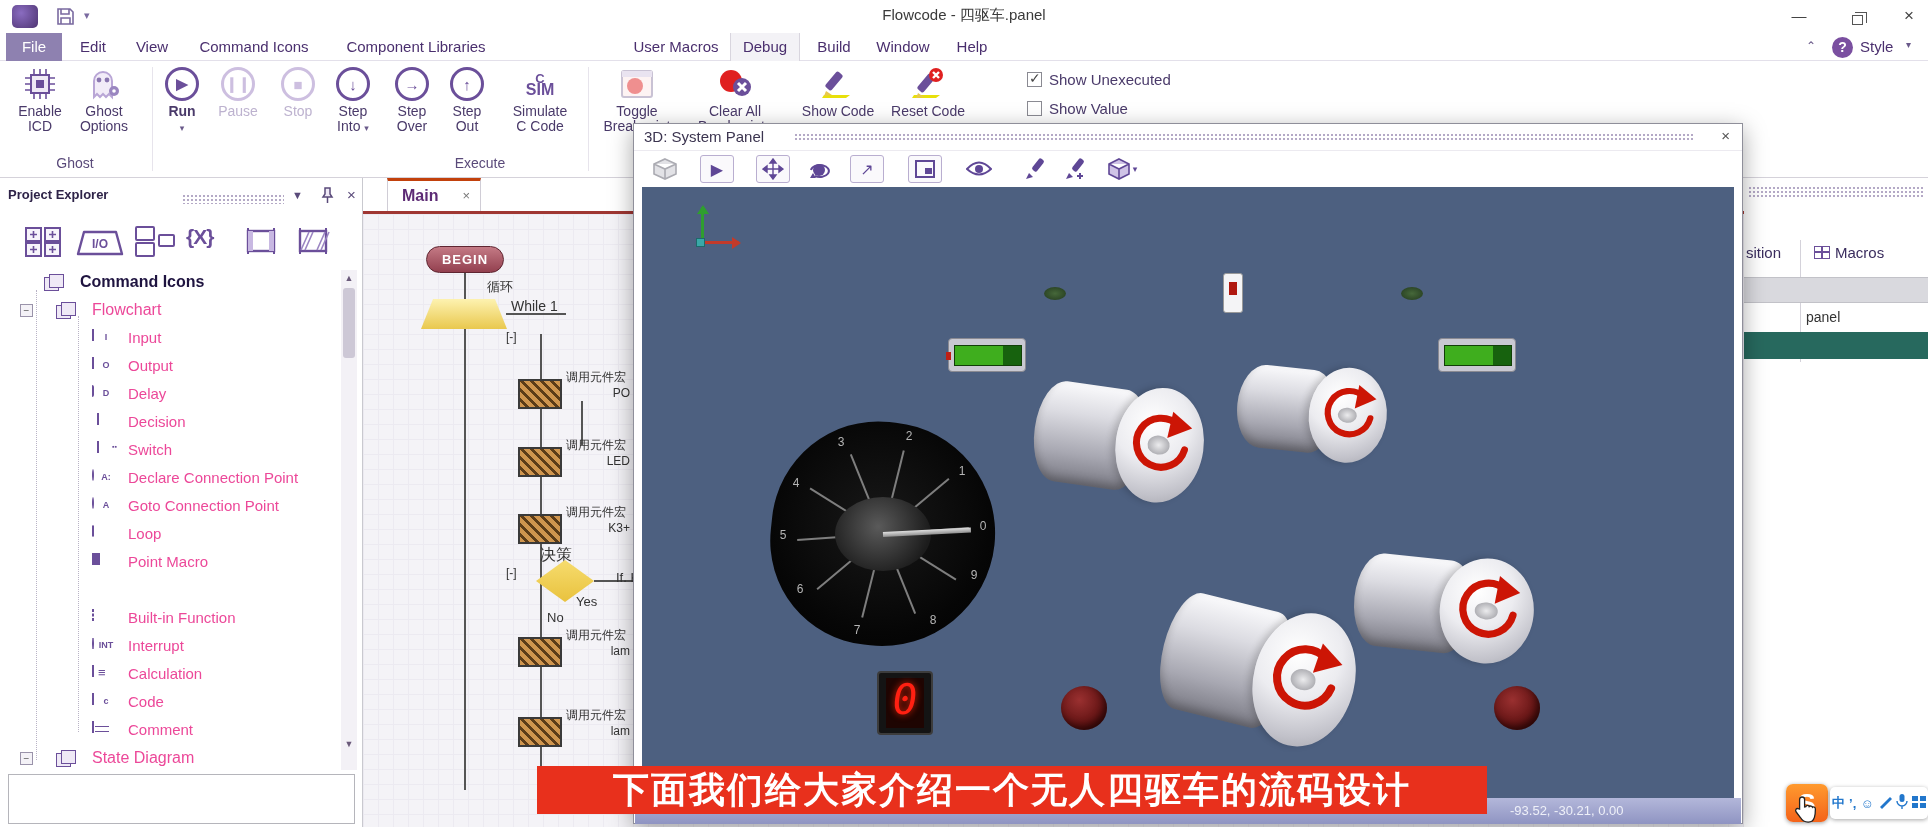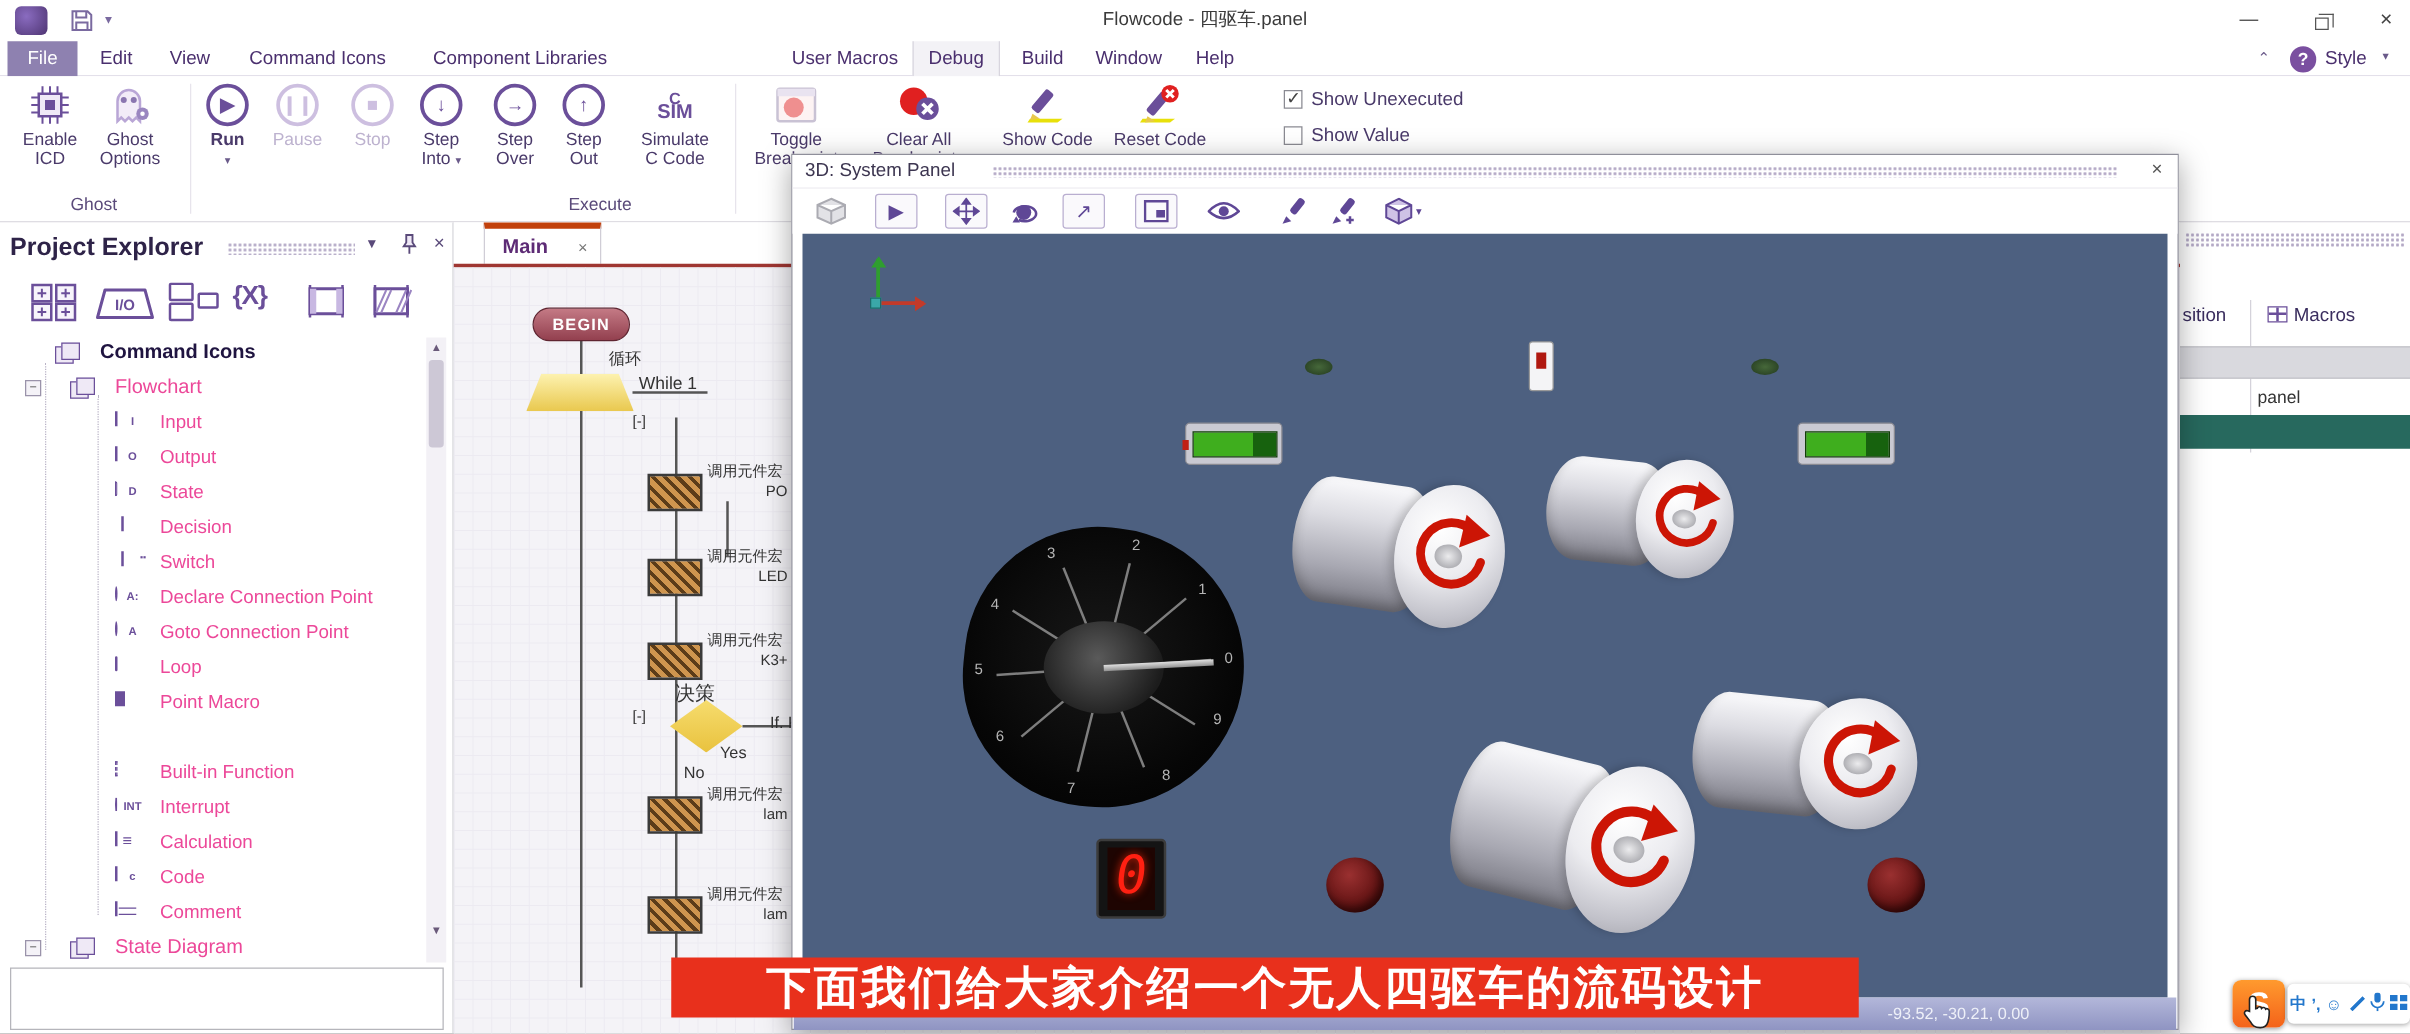--- a/index.html
+++ b/index.html
@@ -40,21 +40,21 @@
   .simicon{color:#6b4f9a;font-weight:bold;line-height:11px;font-size:13px;}
   .simicon b{font-size:16px;}
   .glabel{position:absolute;top:94px;font-size:14px;color:#5a4a7a;text-align:center;}
   .cb{position:absolute;left:1027px;height:18px;display:flex;align-items:center;gap:7px;font-size:15px;color:#4a3a6a;}
   .cbbox{width:15px;height:15px;border:1px solid #8a8a92;background:#fff;position:relative;}
   .cbbox.checked::after{content:"✓";position:absolute;left:1px;top:-3px;font-size:14px;color:#444;}
 
   
   .pe{position:absolute;left:0;top:178px;width:363px;height:649px;background:#fff;border-right:1px solid #c9c9cf;}
   .pehead{position:absolute;left:0;top:6px;width:100%;height:26px;}
-  .petitle{position:absolute;left:8px;top:3px;font-size:20px;color:#2e2348;font-weight:bold;}
+  .petitle{position:absolute;left:8px;top:3px;font-size:13px;color:#2e2348;font-weight:bold;}
   .dotgrip{background-image:radial-gradient(#b4a9c6 1.1px,transparent 1.2px);background-size:4px 4px;}
   .pegrip{position:absolute;left:182px;top:10px;width:102px;height:10px;}
   .pecaret{position:absolute;left:292px;top:5px;font-size:11px;color:#5a4a7a;}
   .pepin{position:absolute;left:320px;top:3px;}
   .pex{position:absolute;left:347px;top:2px;font-size:15px;color:#5a4a7a;}
   .petools{position:absolute;left:0;top:44px;width:100%;height:46px;}
   .ptool{position:absolute;top:4px;color:#6b4f9a;}
   .xbrace{font-size:21px;font-weight:bold;letter-spacing:-1px;}
   .tree{position:absolute;left:0;top:92px;width:340px;height:500px;}
   .trow{position:absolute;left:0;width:336px;height:26px;}
@@ -85,21 +85,21 @@
   .sh-comm::after{content:"";position:absolute;left:3px;top:4px;width:14px;height:2px;border-top:1.5px solid #6b4f9a;border-bottom:1.5px solid #6b4f9a;padding-top:2px;}
   .switchdots::after{content:"▪▪";position:absolute;left:20px;top:1px;font-size:7px;color:#6b4f9a;}
   .scrollv{position:absolute;left:341px;top:92px;width:16px;height:500px;background:#f3f1f6;}
   .scrollv .arr{position:absolute;left:0;width:16px;height:16px;font-size:9px;color:#6a5a7a;text-align:center;line-height:16px;}
   .scrollv .thumb{position:absolute;left:2px;top:18px;width:12px;height:70px;background:#cdc8d6;border-radius:3px;}
   .pebottom{position:absolute;left:8px;top:596px;width:347px;height:50px;background:#fff;border:1px solid #b5b5bb;}
 
   
   .editor{position:absolute;left:363px;top:178px;width:1381px;height:649px;background:#fff;}
   .tabrow{position:absolute;left:0;top:0;width:100%;height:33px;background:#fff;}
-  .tab{position:absolute;left:24px;top:0;width:94px;height:33px;background:#fff;border-top:5px solid #c2410c;border-left:1px solid #d0cdd6;border-right:1px solid #d0cdd6;}
+  .tab{position:absolute;left:24px;top:0;width:94px;height:33px;background:#fff;border-top:3px solid #c2410c;border-left:1px solid #d0cdd6;border-right:1px solid #d0cdd6;}
   .tab .tname{position:absolute;left:14px;top:6px;font-weight:bold;font-size:16px;color:#5d2b75;}
   .tab .tclose{position:absolute;right:10px;top:7px;font-size:13px;color:#777;}
   .redline{position:absolute;left:0;top:33px;width:100%;height:3px;background:#9f3632;}
   .canvas{position:absolute;left:0;top:36px;width:100%;height:613px;background-color:#f4f3f7;
     background-image:linear-gradient(#eceaf1 1px,transparent 1px),linear-gradient(90deg,#eceaf1 1px,transparent 1px);background-size:15px 15px;}
   .flowline{position:absolute;background:#555;}
   .begin{position:absolute;left:63px;top:32px;width:78px;height:27px;border-radius:14px;border:1px solid #5f2531;
     background:linear-gradient(180deg,#c47a85,#93404f);color:#fff;font-size:13px;font-weight:bold;text-align:center;line-height:26px;letter-spacing:1px;}
   .zhsmall{position:absolute;font-size:13px;color:#333;white-space:nowrap;}
   .trap{position:absolute;left:58px;top:85px;width:86px;height:30px;background:linear-gradient(180deg,#fdf2b0,#e9c84e);
@@ -425,21 +425,21 @@
       <div class="trow" style="top:56px">
           <span class="ticon"><span class="sh-para"></span><i>I</i></span>
           <span class="tlabel">Input</span>
         </div>
       <div class="trow" style="top:84px">
           <span class="ticon"><span class="sh-para"></span><i>O</i></span>
           <span class="tlabel">Output</span>
         </div>
       <div class="trow" style="top:112px">
           <span class="ticon"><span class="sh-dbox"></span><i>D</i></span>
-          <span class="tlabel">State</span>
+          <span class="tlabel">Delay</span>
         </div>
       <div class="trow" style="top:140px">
           <span class="ticon"><span class="sh-diam"></span></span>
           <span class="tlabel">Decision</span>
         </div>
       <div class="trow" style="top:168px">
           <span class="ticon switchdots"><span class="sh-diam"></span></span>
           <span class="tlabel">Switch</span>
         </div>
       <div class="trow" style="top:196px">

